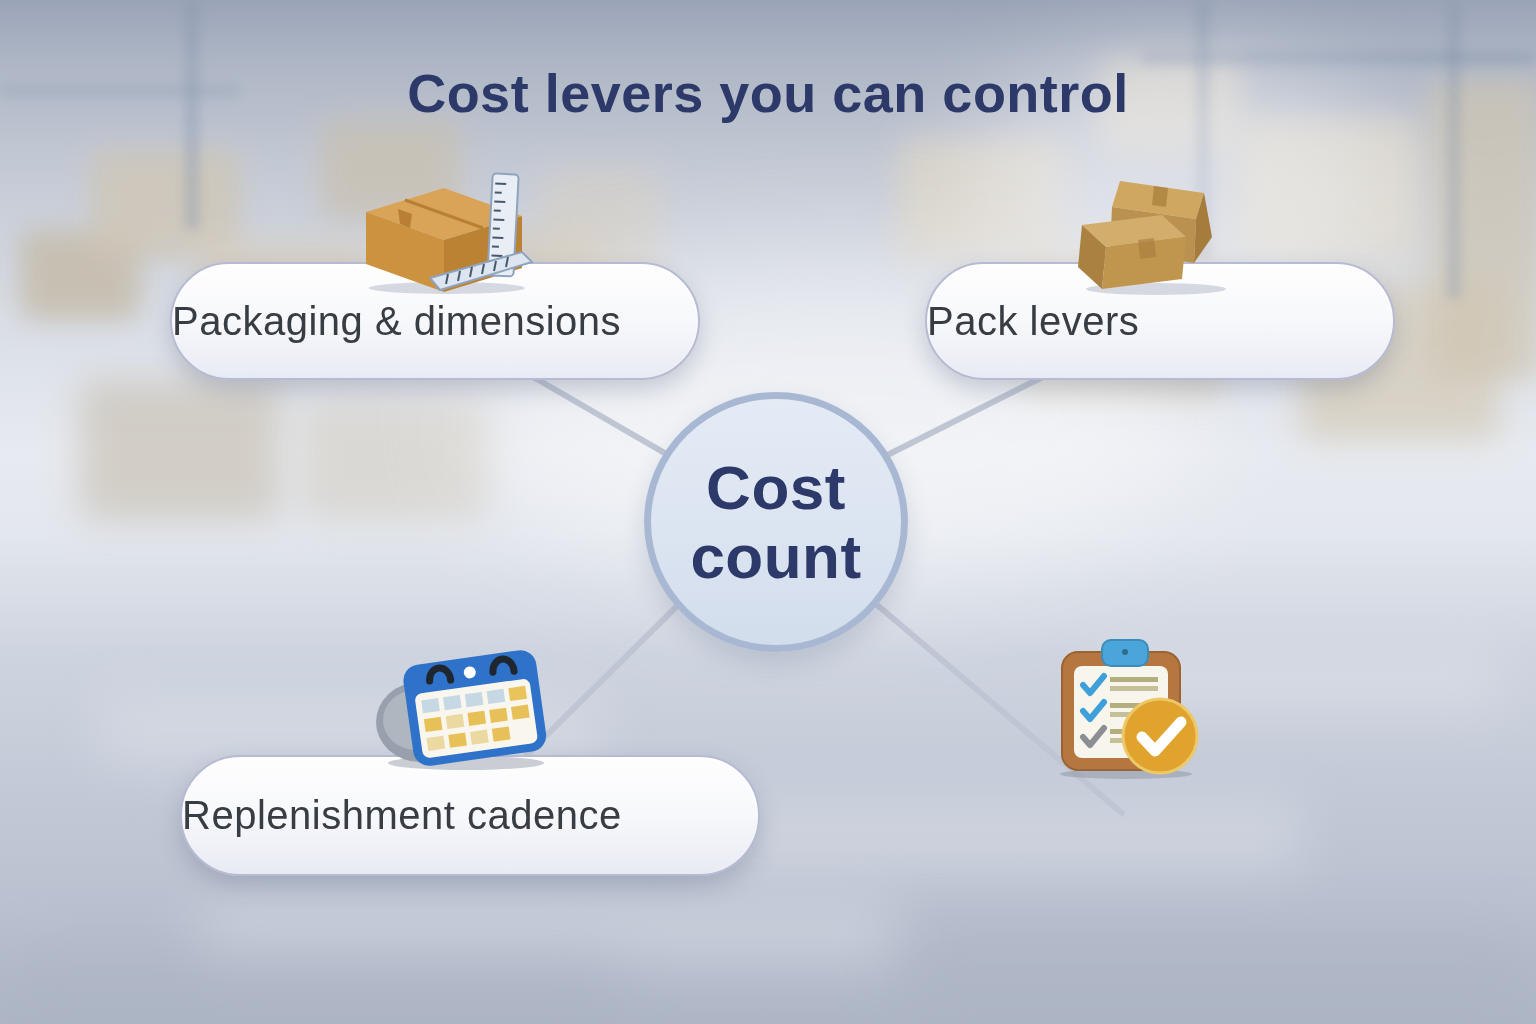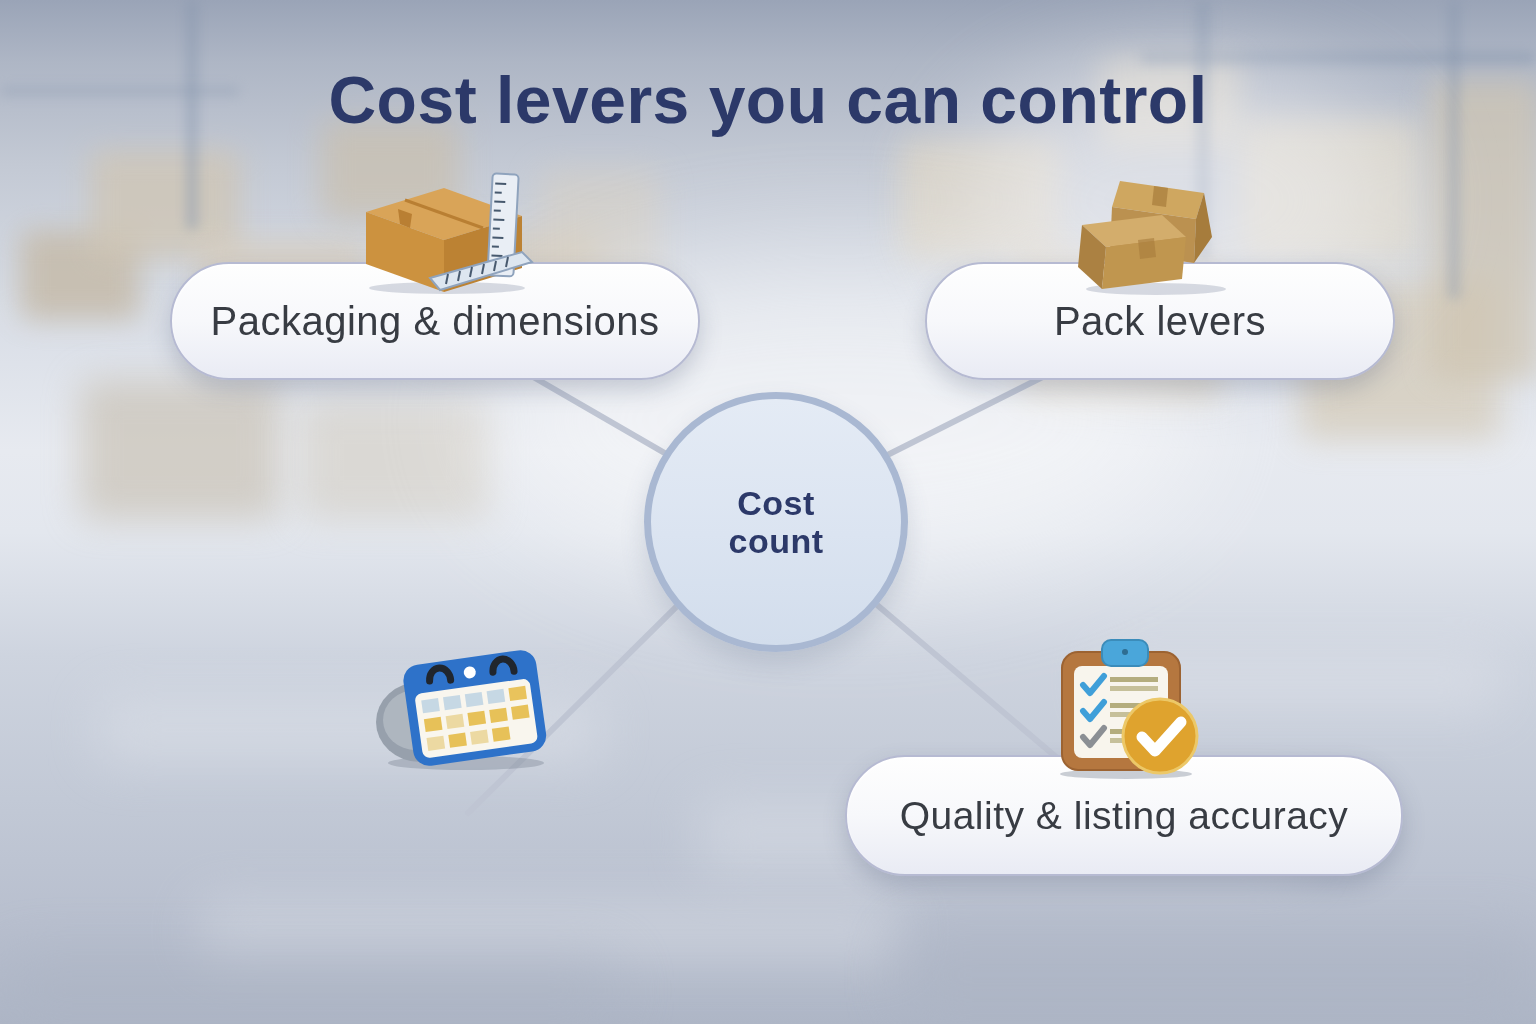--- a/index.html
+++ b/index.html
@@ -8,38 +8,38 @@
     font-family:"Liberation Sans", sans-serif;
     background:linear-gradient(180deg,
       #9aa4b7 0%, #aeb6c5 6%, #c3c9d4 16%, #d8dde6 30%,
       #e7eaf0 44%, #e3e7ee 52%, #ced4df 64%, #c2c9d6 78%,
       #b8bfce 90%, #aeb6c6 100%);
   }
   .blob{position:absolute;border-radius:10px;}
   .layer{position:absolute;inset:0;}
   #lines{position:absolute;inset:0;z-index:2;}
   .node-pill{
-    position:absolute;z-index:3;display:flex;align-items:center;justify-content:center;
+    position:absolute;z-index:3;display:flex;align-items:center;
     background:linear-gradient(180deg,#fefefe 0%,#f7f8fb 50%,#e9ebf4 100%);
     border:2px solid #b6bad2;border-radius:60px;
     box-shadow:0 10px 22px rgba(80,92,120,.25), inset 0 2px 3px rgba(255,255,255,.9);
     color:#383c43;font-size:40px;letter-spacing:.5px;
   }
   #center-circle{
     position:absolute;z-index:3;left:644px;top:392px;width:250px;height:246px;
     border-radius:50%;
     background:linear-gradient(180deg,#e4ebf5 0%,#dbe4f1 55%,#d2ddec 100%);
     border:7px solid #a9b8d2;
     box-shadow:0 12px 24px rgba(80,92,120,.18);
     display:flex;flex-direction:column;align-items:center;justify-content:center;
-    color:#2c3969;font-weight:bold;font-size:34px;line-height:1.12;letter-spacing:.5px;
+    color:#2c3969;font-weight:bold;font-size:62px;line-height:1.12;letter-spacing:.5px;
   }
   #page-title{
     position:absolute;z-index:3;left:0;top:62px;width:100%;text-align:center;
-    color:#2c3969;font-weight:bold;font-size:66px;letter-spacing:.5px;
+    color:#2c3969;font-weight:bold;font-size:54px;letter-spacing:.5px;
   }
   .icon{position:absolute;z-index:4;}
 </style>
 </head>
 <body>
 
 <div id="canvas">
 
   <div class="layer">
 
@@ -91,22 +91,22 @@
     <span>Cost</span>
     <span>count</span>
   </div>
 
   <div class="node-pill" style="left:170px;top:262px;width:526px;height:114px;">
     <span>Packaging &amp; dimensions</span>
   </div>
   <div class="node-pill" style="left:925px;top:262px;width:466px;height:114px;">
     <span>Pack levers</span>
   </div>
-  <div class="node-pill" style="left:845px;top:755px;width:554px;height:117px;font-size:39px;">
-    <span>Quality &amp; listing accuracy</span>
+  <div class="node-pill" style="left:180px;top:755px;width:576px;height:117px;">
+    <span>Replenishment cadence</span>
   </div>
 
   <svg class="icon" style="left:352px;top:166px;" width="186" height="128" viewBox="0 0 186 128">
     <ellipse cx="95" cy="122" rx="78" ry="6" fill="#8e99ab" opacity=".35"></ellipse>
     <polygon points="14,46 92,22 170,50 92,74" fill="#d9a458"></polygon>
     <polygon points="14,46 14,98 92,126 92,74" fill="#cc923f"></polygon>
     <polygon points="92,74 170,50 170,102 92,126" fill="#bc8233"></polygon>
     <line x1="53" y1="34" x2="131" y2="62" stroke="#b97f33" stroke-width="3"></line>
     <polygon points="46,43 60,48 58,62 48,58" fill="#b97f33"></polygon>
     <g transform="rotate(3 152 60)">

